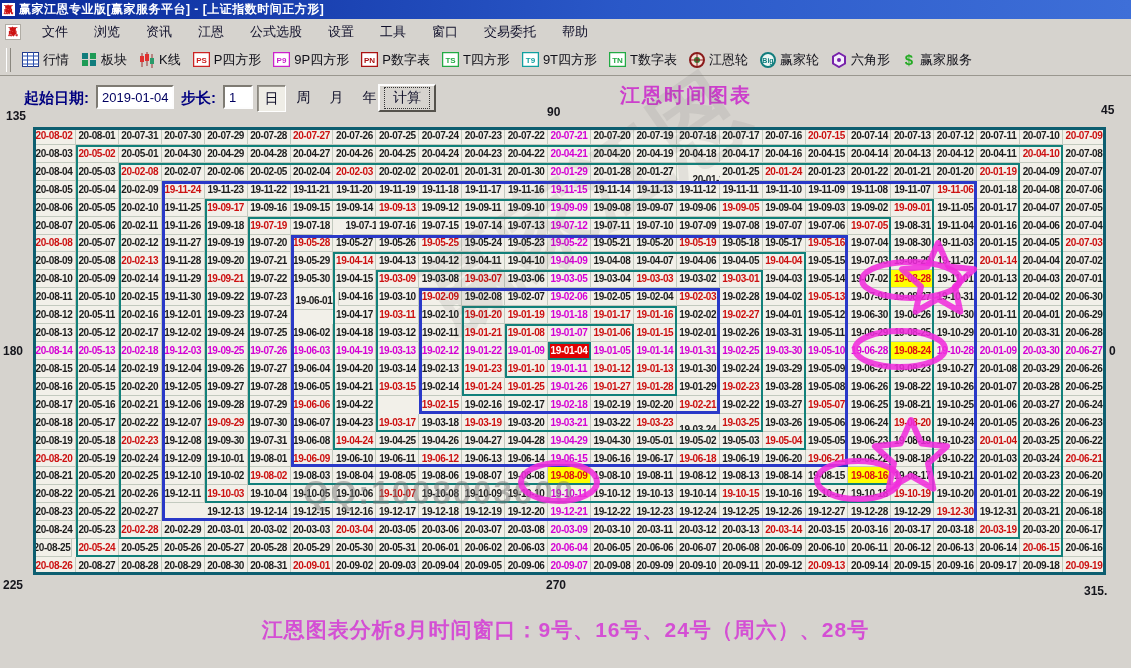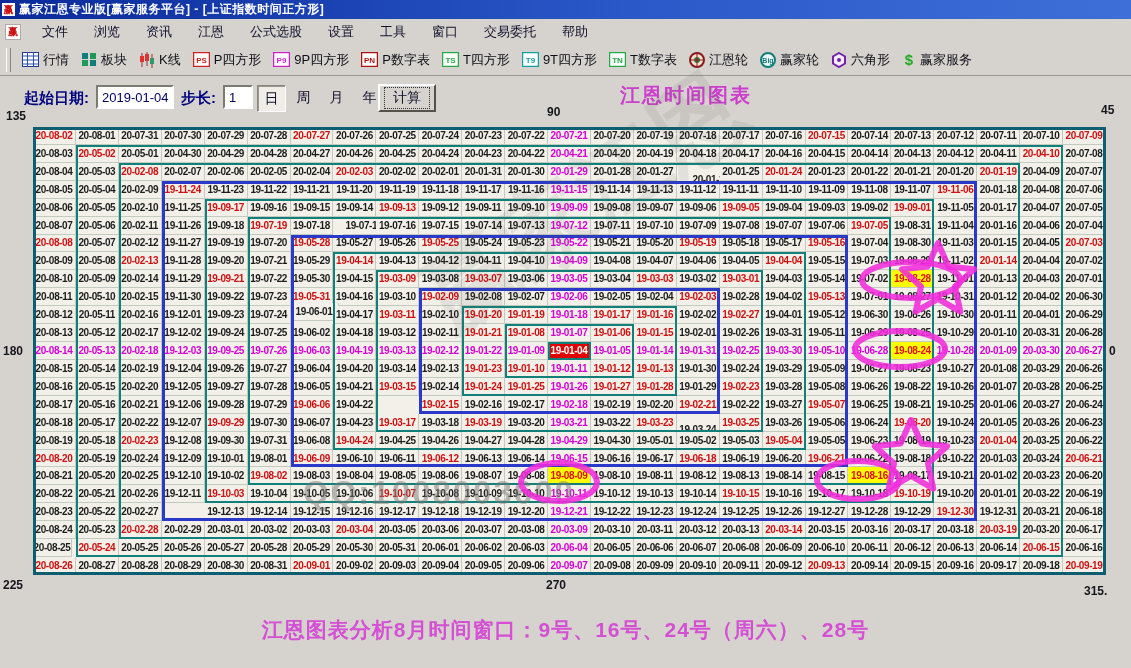--- a/index.html
+++ b/index.html
@@ -468,21 +468,21 @@
       <div class="cell" style="left: 901.32px; top: 161.28px; width: 42.92px; height: 17.92px;">19-10-31</div>
       <div class="cell" style="left: 944.24px; top: 161.28px; width: 42.92px; height: 17.92px;">20-01-12</div>
       <div class="cell" style="left: 987.16px; top: 161.28px; width: 42.92px; height: 17.92px;">20-04-02</div>
       <div class="cell" style="left: 1030.08px; top: 161.28px; width: 42.92px; height: 17.92px;">20-06-30</div>
       <div class="cell" style="left: 0px; top: 179.2px; width: 42.92px; height: 17.92px;">20-08-12</div>
       <div class="cell" style="left: 42.92px; top: 179.2px; width: 42.92px; height: 17.92px;">20-05-11</div>
       <div class="cell" style="left: 85.84px; top: 179.2px; width: 42.92px; height: 17.92px;">20-02-16</div>
       <div class="cell" style="left: 128.76px; top: 179.2px; width: 42.92px; height: 17.92px;">19-12-01</div>
       <div class="cell" style="left: 171.68px; top: 179.2px; width: 42.92px; height: 17.92px;">19-09-23</div>
       <div class="cell" style="left: 214.6px; top: 179.2px; width: 42.92px; height: 17.92px;">19-07-24</div>
-      <div class="cell" style="left: 257.52px; top: 176px; width: 48px; height: 17.92px;">19-06-01</div>
+      <div class="cell" style="left: 257.52px; top: 165px; width: 48px; height: 17.92px;">19-06-01</div>
       <div class="cell" style="left: 300.44px; top: 179.2px; width: 42.92px; height: 17.92px;">19-04-17</div>
       <div class="cell diag" style="left: 343.36px; top: 179.2px; width: 42.92px; height: 17.92px;">19-03-11</div>
       <div class="cell" style="left: 386.28px; top: 179.2px; width: 42.92px; height: 17.92px;">19-02-10</div>
       <div class="cell diag" style="left: 429.2px; top: 179.2px; width: 42.92px; height: 17.92px;">19-01-20</div>
       <div class="cell diag" style="left: 472.12px; top: 179.2px; width: 42.92px; height: 17.92px;">19-01-19</div>
       <div class="cell card" style="left: 515.04px; top: 179.2px; width: 42.92px; height: 17.92px;">19-01-18</div>
       <div class="cell diag" style="left: 557.96px; top: 179.2px; width: 42.92px; height: 17.92px;">19-01-17</div>
       <div class="cell diag" style="left: 600.88px; top: 179.2px; width: 42.92px; height: 17.92px;">19-01-16</div>
       <div class="cell" style="left: 643.8px; top: 179.2px; width: 42.92px; height: 17.92px;">19-02-02</div>
       <div class="cell diag" style="left: 686.72px; top: 179.2px; width: 42.92px; height: 17.92px;">19-02-27</div>

